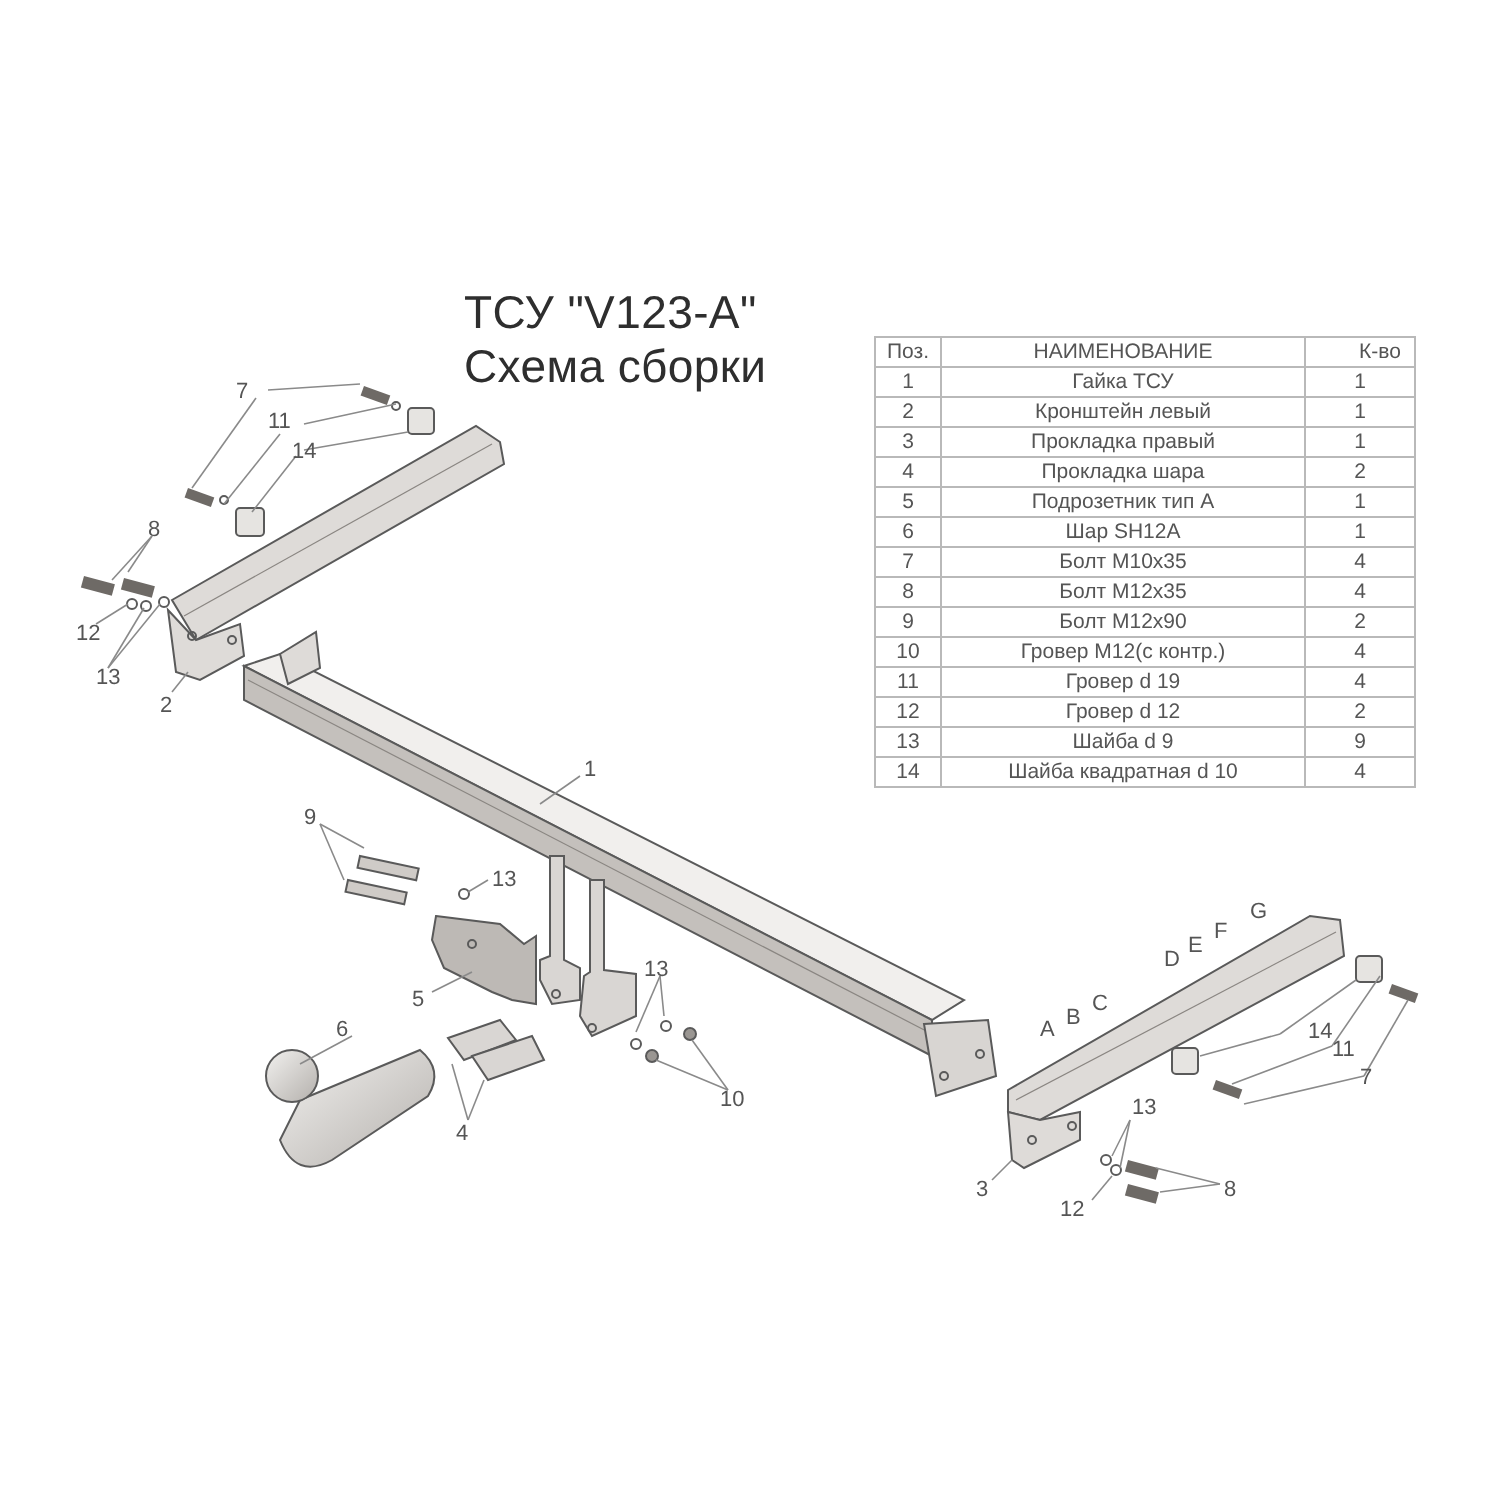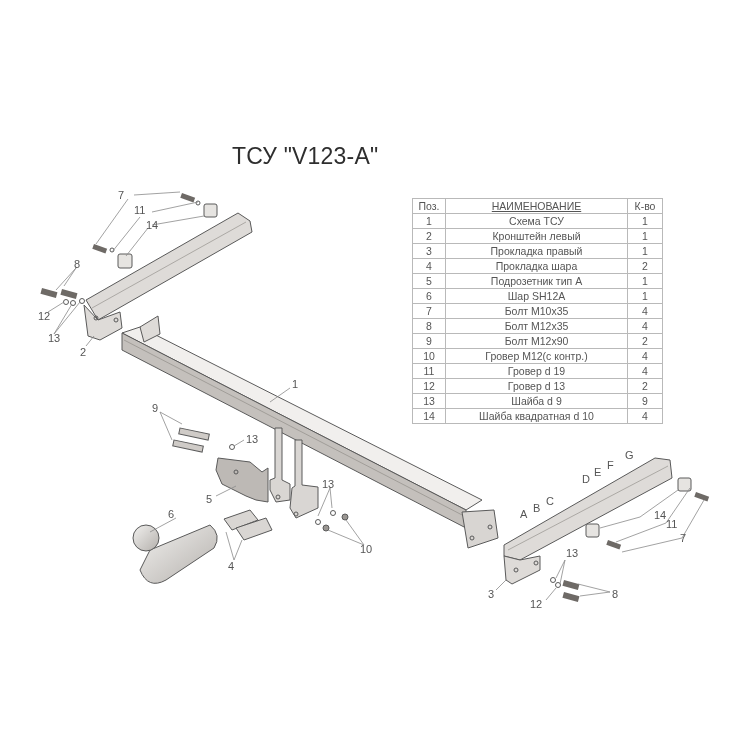--- a/index.html
+++ b/index.html
@@ -1,46 +1,47 @@
 <!DOCTYPE html>
 <html><head>
 <meta charset="utf-8">
 <style>
   html, body { margin:0; padding:0; background:#ffffff; }
   body { width:751px; height:751px; position:relative; overflow:hidden; font-family:"Liberation Sans", sans-serif; color:#333; }
   .title { position:absolute; left:232px; top:143px; font-size:23px; line-height:27px; color:#2e2e2e; letter-spacing:0.2px; }
   .title div { white-space:nowrap; }
-  table.parts { position:absolute; left:412px; top:168px; border-collapse:collapse; font-size:10.5px; color:#555;margin-top:30px; }
+  table.parts { position:absolute; left:437px; top:168px; border-collapse:collapse; font-size:10.5px; color:#555; }
   table.parts td, table.parts th { border:1px solid #b9b9b9; height:14px; padding:0; text-align:center; font-weight:normal; line-height:14px; white-space:nowrap; }
   table.parts .c-pos { width:32px; }
-  table.parts .c-name { width:181px;text-decoration:underline; }
-  table.parts .c-qty { width:34px; }
+  table.parts .c-name { width:181px; }
+  table.parts .c-qty { width:34px;padding-left:20px; }
   svg.drawing { position:absolute; left:0; top:0; }
   .callout { font-family:"Liberation Sans", sans-serif; font-size:11px; fill:#555; }
   .lead { stroke:#8a8a8a; stroke-width:0.8; fill:none; }
 </style>
 </head>
 <body>
 
 <div class="title">
   <div>ТСУ "V123-A"</div>
+  <div>Схема сборки</div>
 </div>
 
 <table class="parts">
   <thead>
     <tr>
       <th class="c-pos">Поз.</th>
       <th class="c-name">НАИМЕНОВАНИЕ</th>
       <th class="c-qty">К-во</th>
     </tr>
   </thead>
   <tbody>
     <tr>
         <td>1</td>
-        <td>Схема ТСУ</td>
+        <td>Гайка ТСУ</td>
         <td>1</td>
       </tr>
     <tr>
         <td>2</td>
         <td>Кронштейн левый</td>
         <td>1</td>
       </tr>
     <tr>
         <td>3</td>
         <td>Прокладка правый</td>
@@ -81,21 +82,21 @@
         <td>Гровер М12(с контр.)</td>
         <td>4</td>
       </tr>
     <tr>
         <td>11</td>
         <td>Гровер d 19</td>
         <td>4</td>
       </tr>
     <tr>
         <td>12</td>
-        <td>Гровер d 13</td>
+        <td>Гровер d 12</td>
         <td>2</td>
       </tr>
     <tr>
         <td>13</td>
         <td>Шайба d 9</td>
         <td>9</td>
       </tr>
     <tr>
         <td>14</td>
         <td>Шайба квадратная d 10</td>

